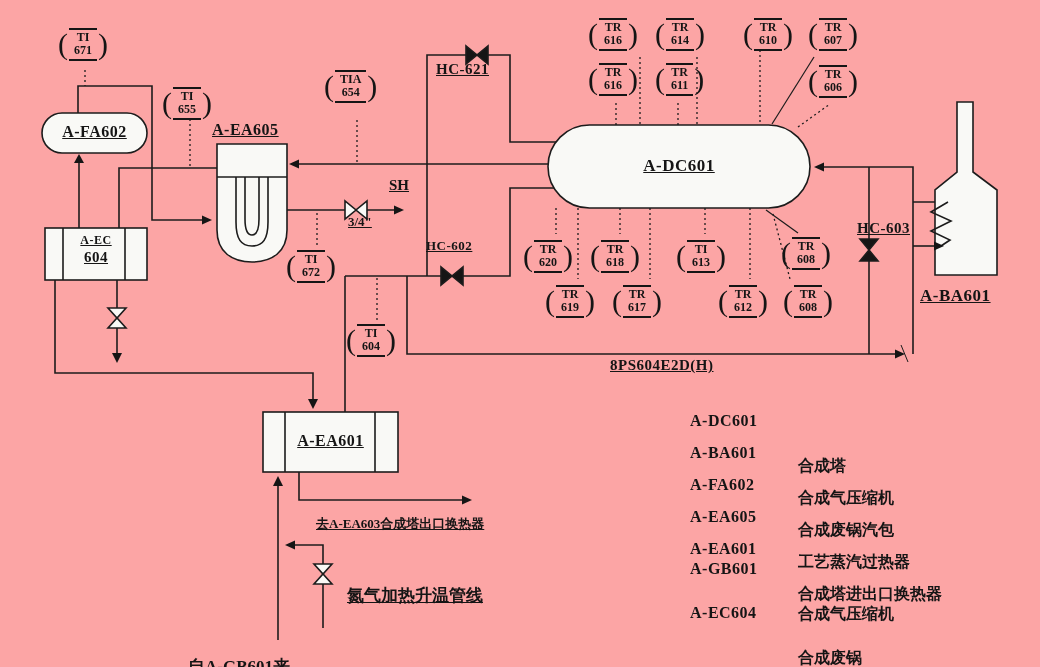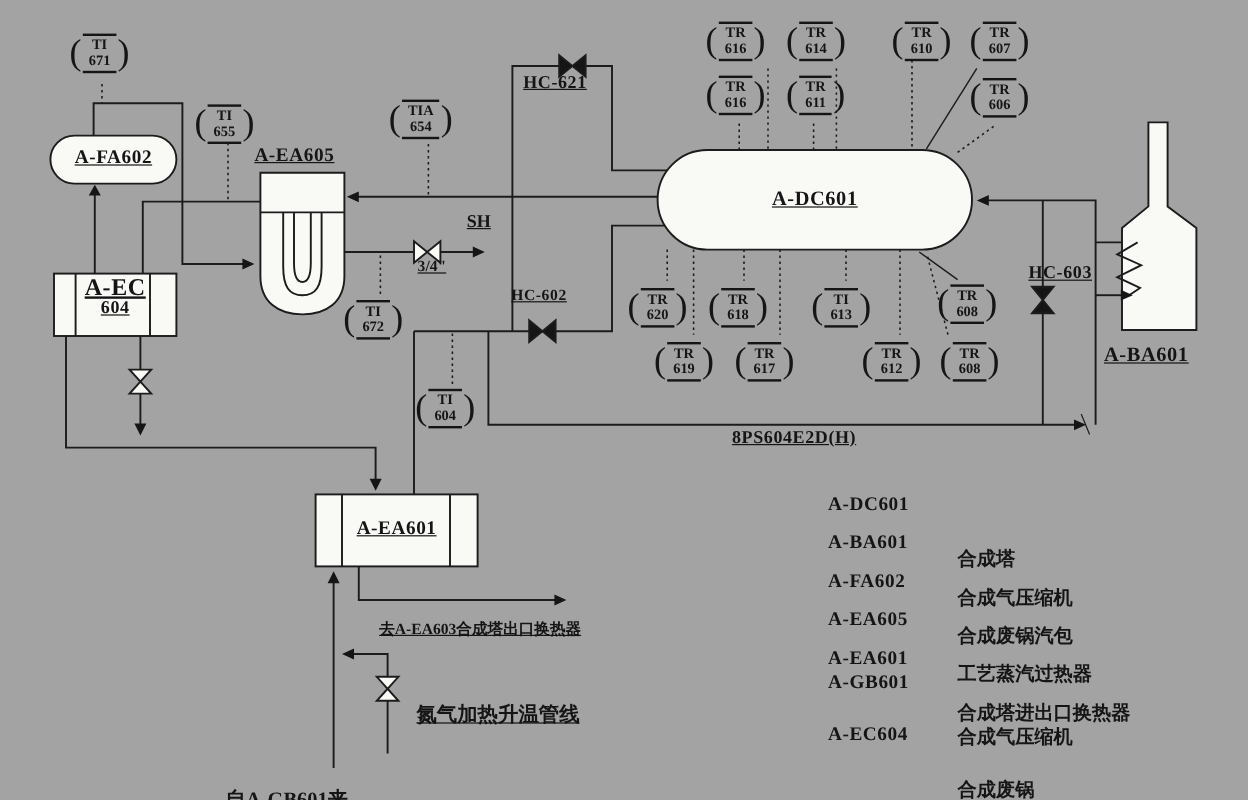--- a/index.html
+++ b/index.html
@@ -1,17 +1,17 @@
 <!DOCTYPE html>
 <html><head>
 <meta charset="utf-8">
 <style>
   html,body{margin:0;padding:0;}
   body{font-family:"Liberation Serif","DejaVu Serif",serif;}
-  #canvas{position:relative;width:1040px;height:667px;background:#a3a3a3;overflow:hidden;}
+  #canvas{position:relative;width:1040px;height:667px;background:#fca5a5;overflow:hidden;}
   svg{position:absolute;left:0;top:0;}
   .lbl{position:absolute;font-weight:bold;color:#151515;white-space:nowrap;
        font-family:"Liberation Serif","DejaVu Serif",serif;text-decoration:underline;}
   .code{letter-spacing:0.5px;}
   .center{text-align:center;}
   
   .inst{position:absolute;display:flex;align-items:center;color:#151515;}
   .inst::before{content:"(";font-size:30px;font-weight:400;line-height:40px;margin-right:1px;}
   .inst::after{content:")";font-size:30px;font-weight:400;line-height:40px;margin-left:1px;}
   .ibox{display:flex;flex-direction:column;align-items:center;border-top:2px solid #151515;
@@ -172,21 +172,21 @@
           <span class="itag">TI</span>
           <span class="inum">671</span>
         </span>
       </div>
       <div class="inst" style="left: 162px; top: 83px;">
         <span class="ibox">
           <span class="itag">TI</span>
           <span class="inum">655</span>
         </span>
       </div>
-      <div class="inst" style="left: 324px; top: 79px; justify-content: flex-end;">
+      <div class="inst" style="left: 324px; top: 66px; justify-content: flex-end;">
         <span class="ibox">
           <span class="itag">TIA</span>
           <span class="inum">654</span>
         </span>
       </div>
       <div class="inst" style="left: 588px; top: 14px;">
         <span class="ibox">
           <span class="itag">TR</span>
           <span class="inum">616</span>
         </span>
@@ -283,21 +283,21 @@
       </div>
       <div class="inst" style="left: 346px; top: 320px;">
         <span class="ibox">
           <span class="itag">TI</span>
           <span class="inum">604</span>
         </span>
       </div>
     </div>
 
   <div class="lbl code center" style="left:42px;top:123px;width:105px;font-size:16px;">A-FA602</div>
-  <div class="lbl code center" style="left:45px;top:233px;width:102px;font-size:20px;line-height:15px;text-align:center;">A-EC</div>
+  <div class="lbl code center" style="left:45px;top:233px;width:102px;font-size:12px;line-height:15px;text-align:center;">A-EC</div>
   <div class="lbl code center" style="left:45px;top:250px;width:102px;font-size:15px;line-height:15px;">604</div>
   <div class="lbl code" style="left:212px;top:121px;font-size:16px;">A-EA605</div>
   <div class="lbl code center" style="left:548px;top:156px;width:262px;font-size:17px;">A-DC601</div>
   <div class="lbl code center" style="left:263px;top:432px;width:135px;font-size:16px;">A-EA601</div>
   <div class="lbl code" style="left:920px;top:286px;font-size:17px;">A-BA601</div>
 
   <div class="lbl code" style="left:436px;top:61px;font-size:15px;">HC-621</div>
   <div class="lbl code" style="left:426px;top:238px;font-size:13px;">HC-602</div>
   <div class="lbl code" style="left:857px;top:220px;font-size:15px;">HC-603</div>
   <div class="lbl" style="left:348px;top:214px;font-size:13px;">3/4"</div>

